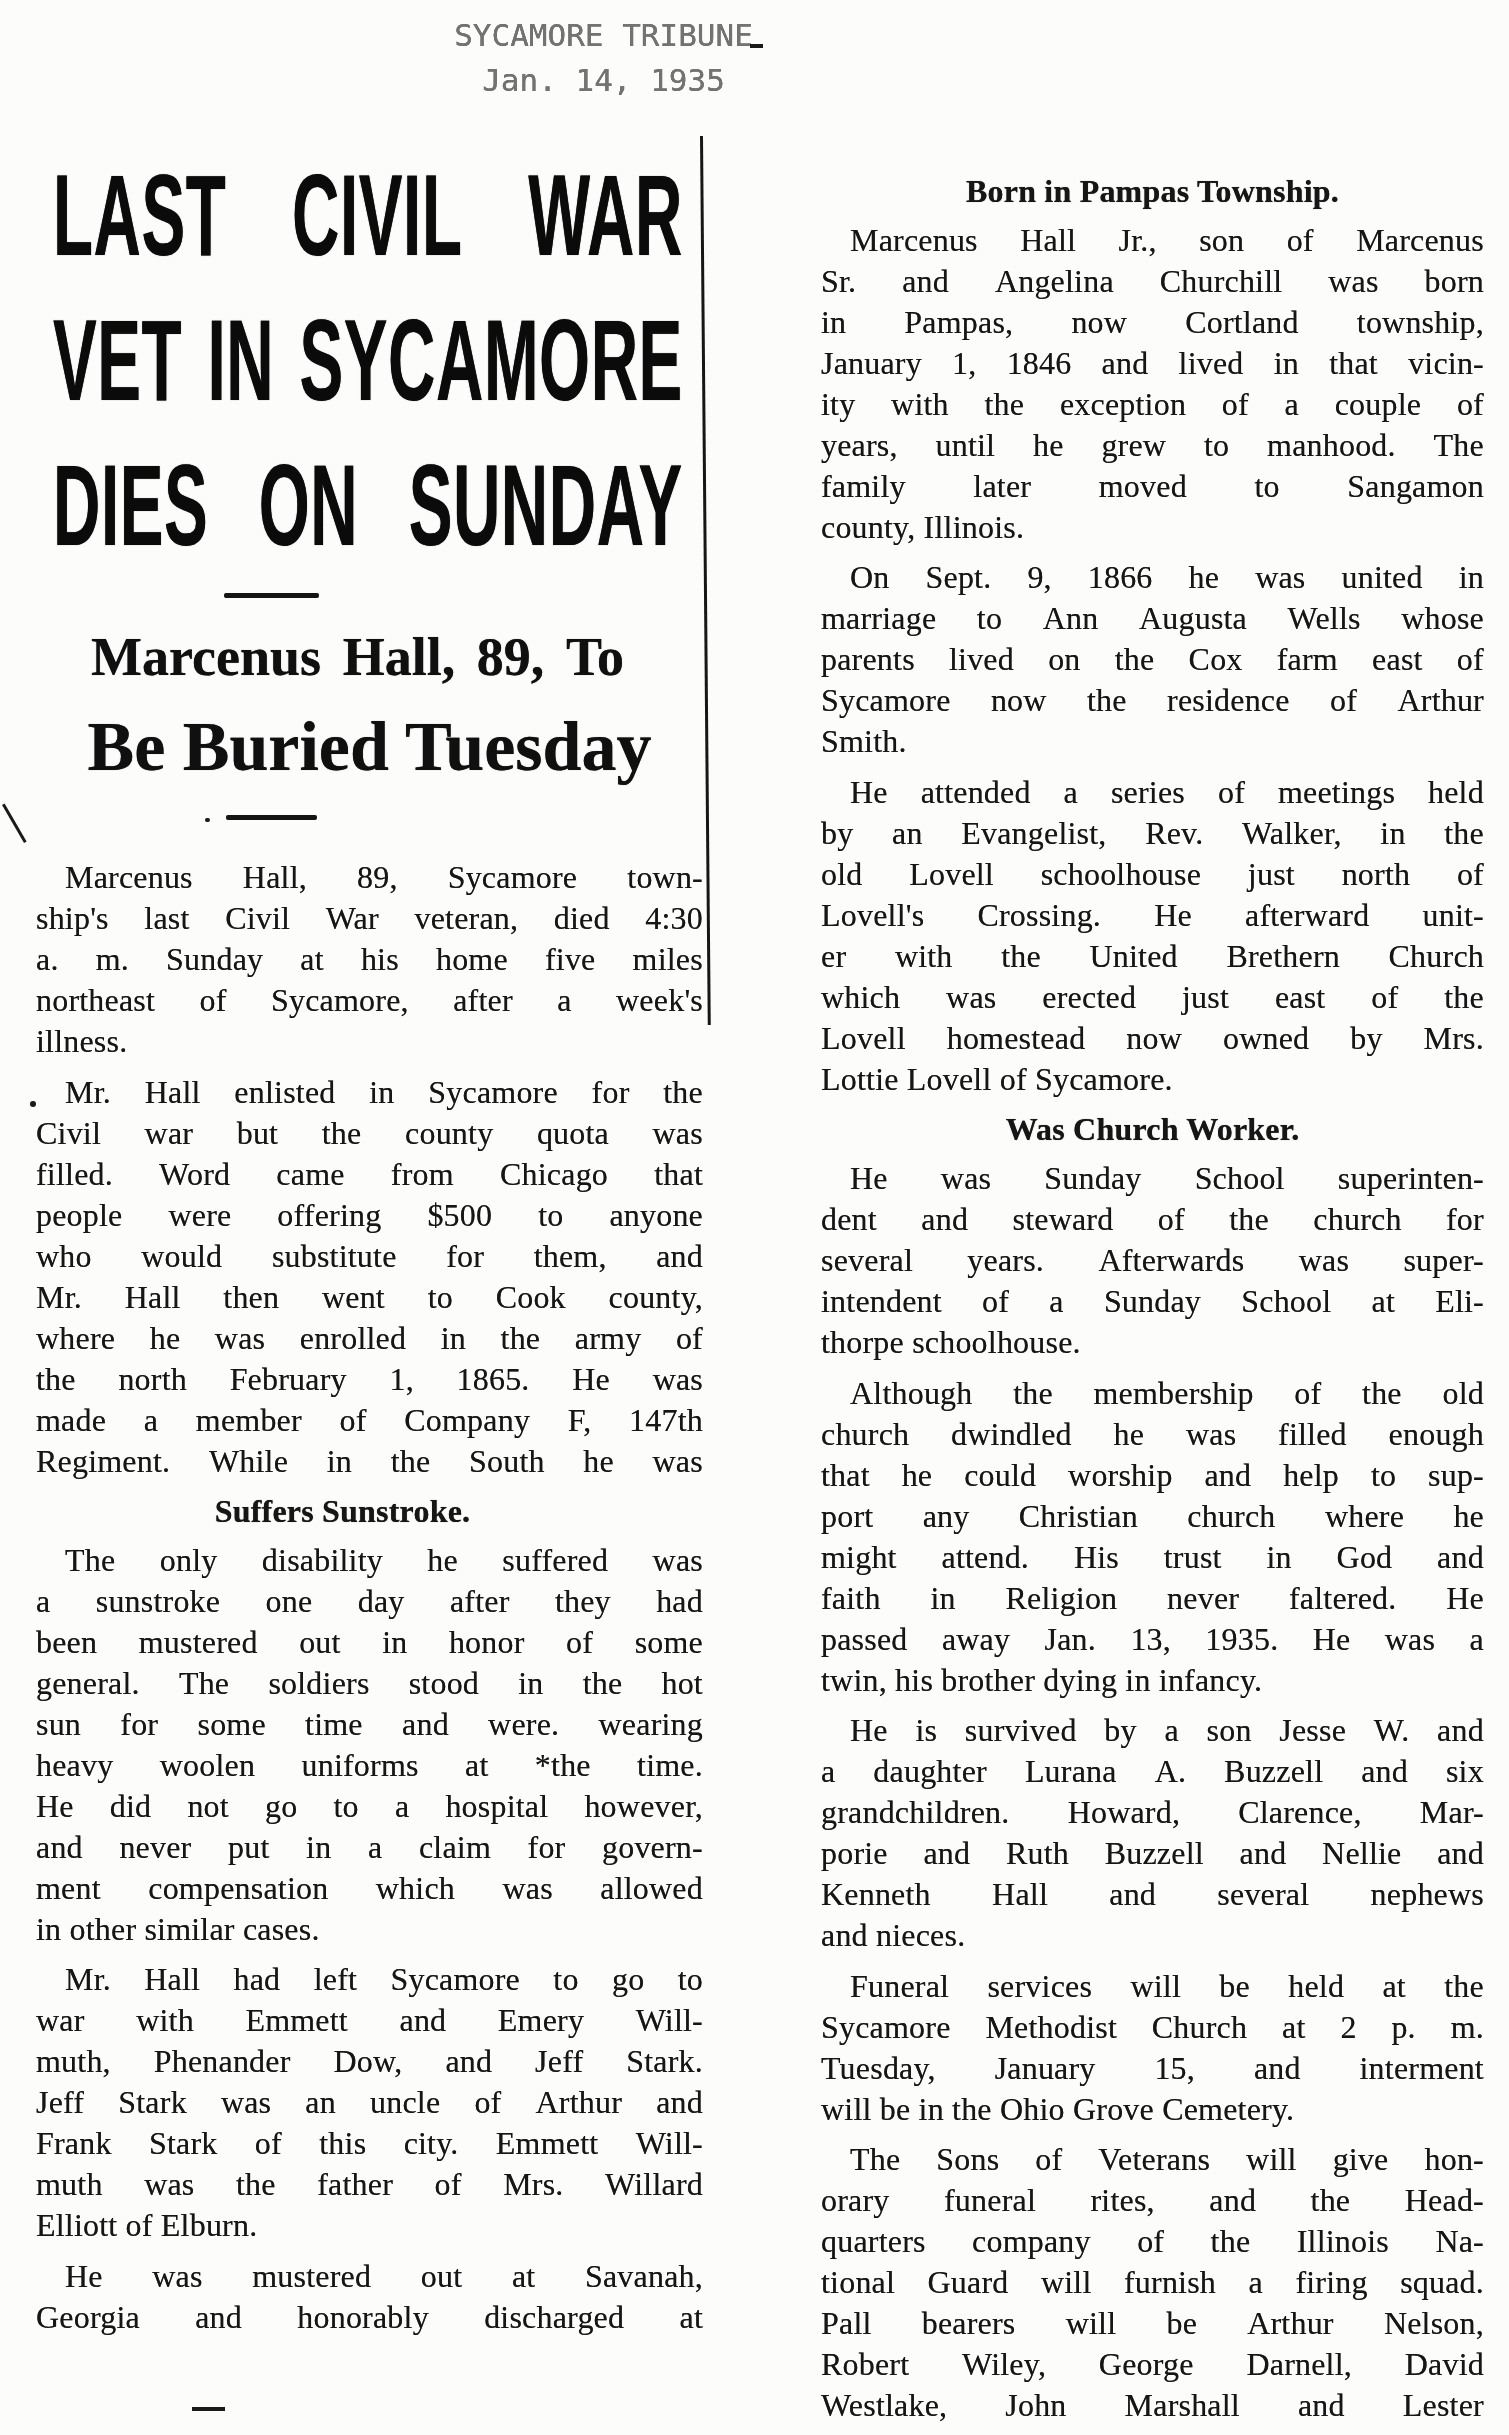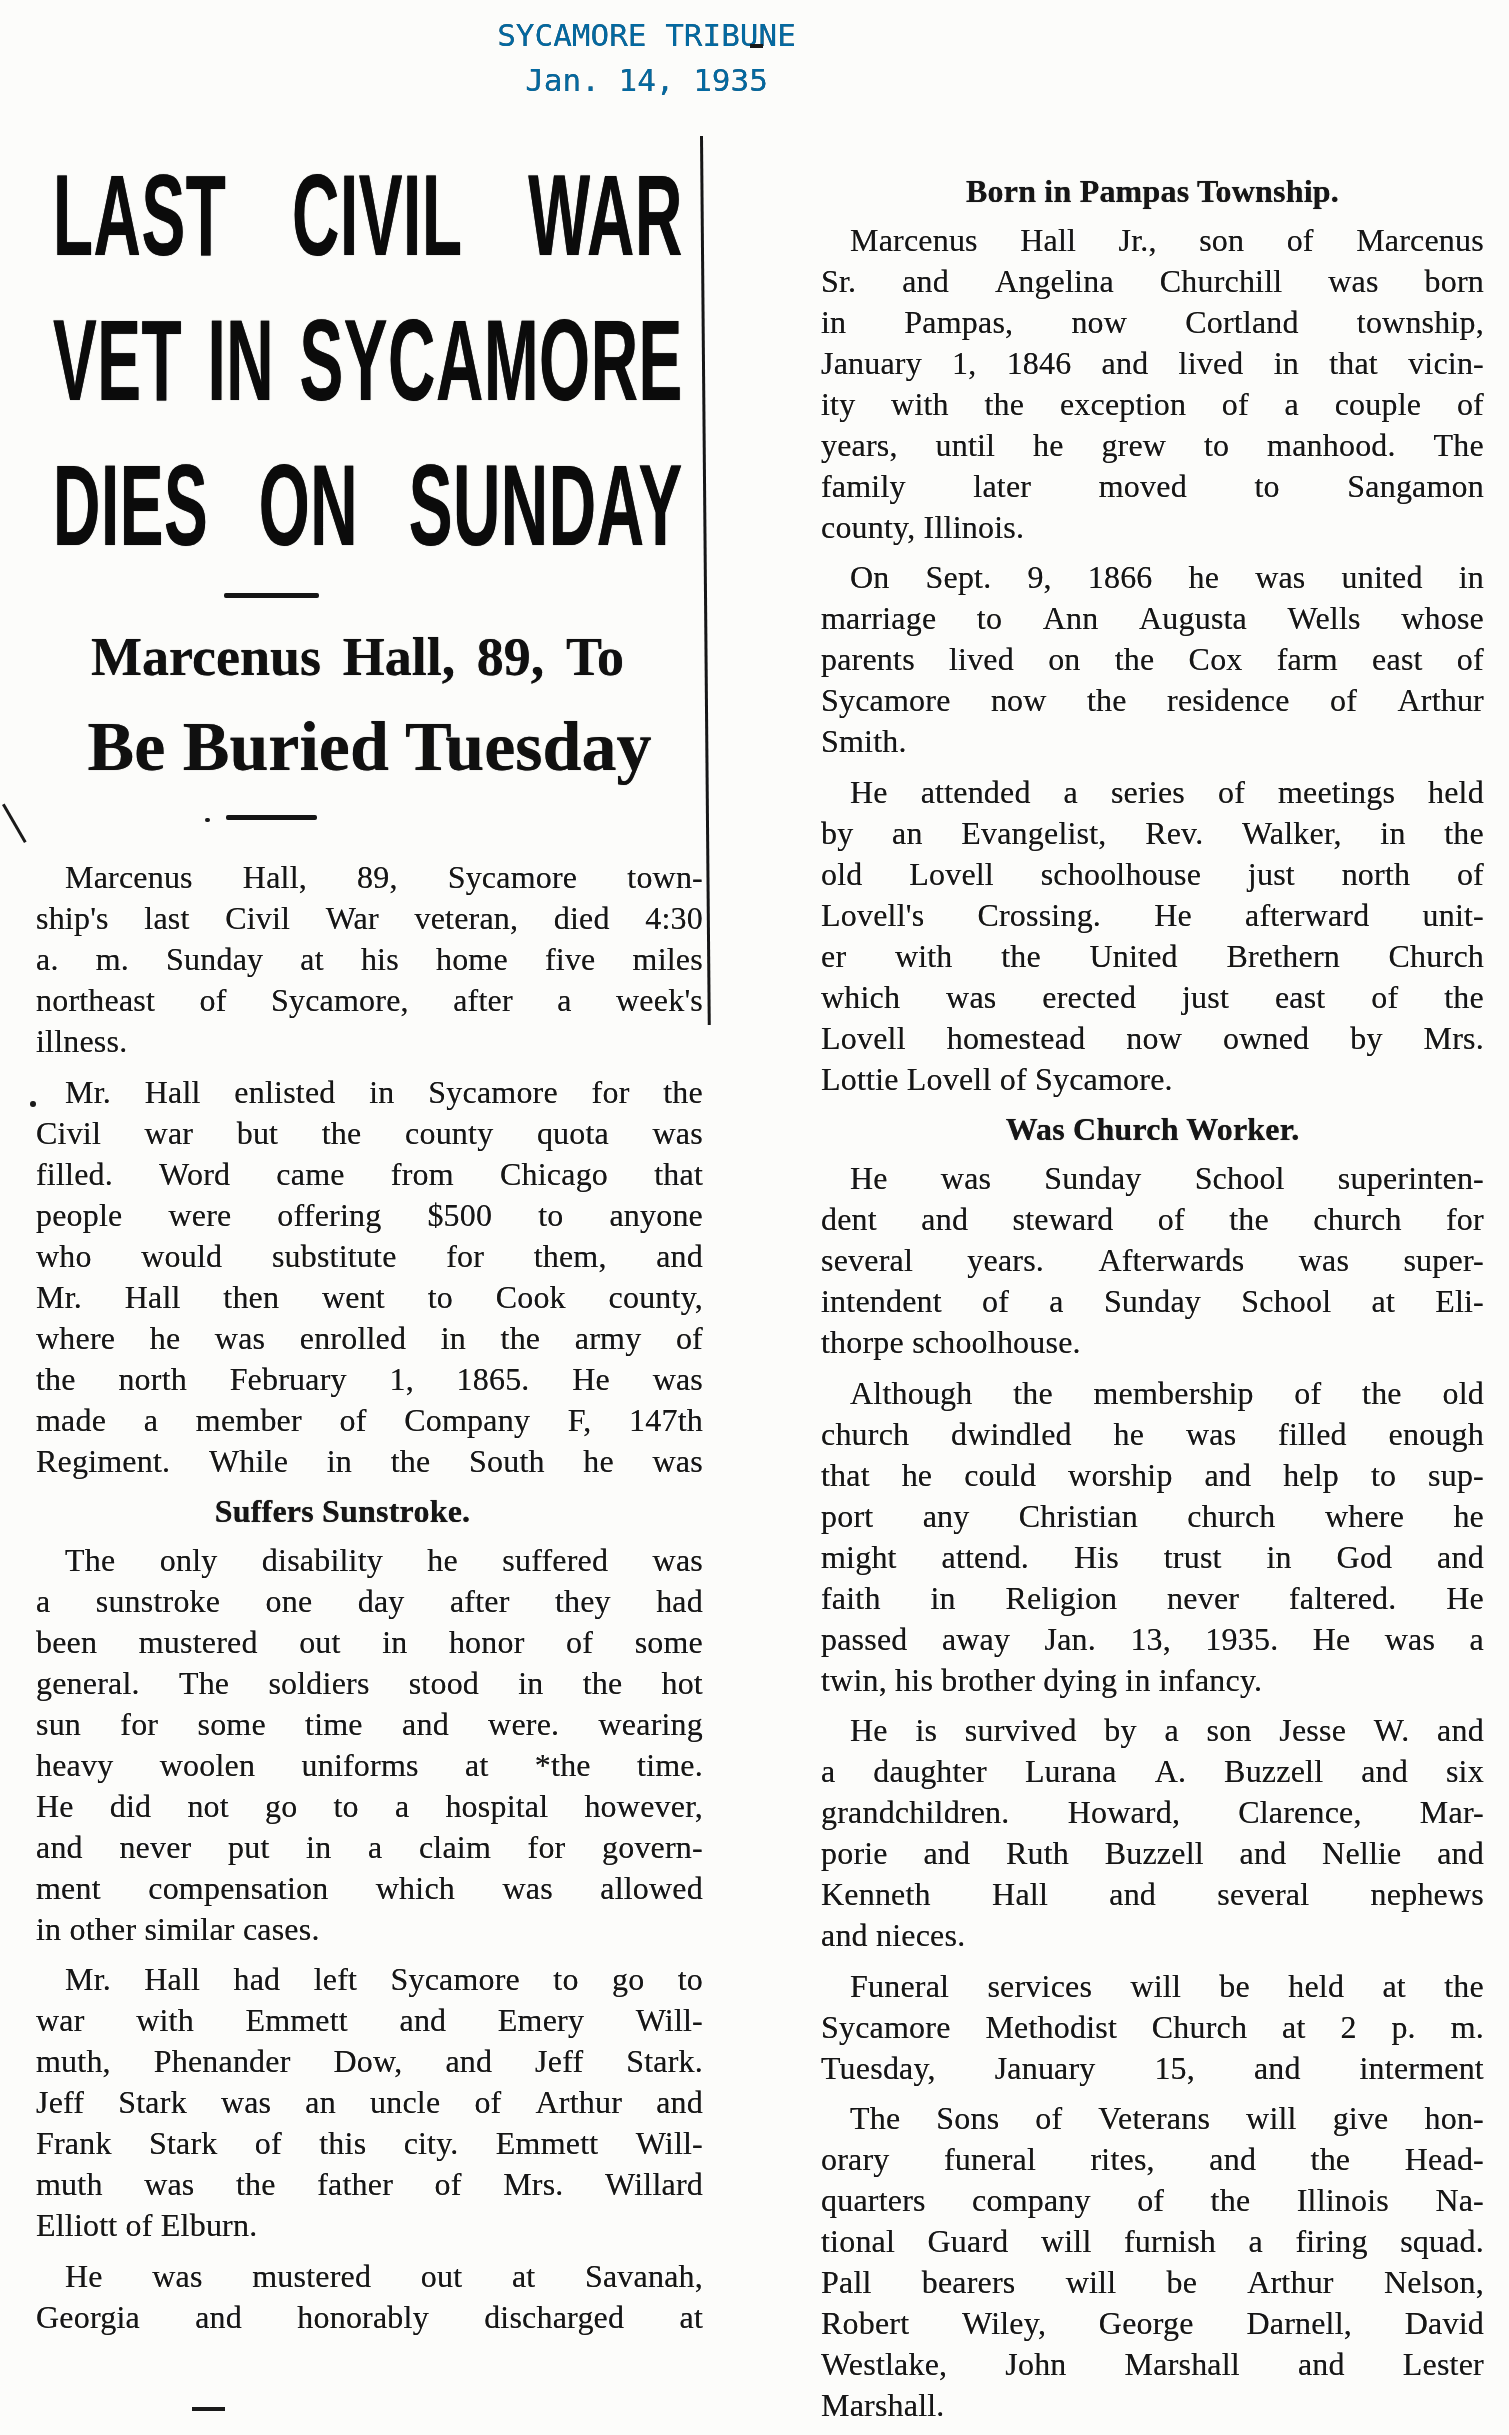--- a/index.html
+++ b/index.html
@@ -11,24 +11,23 @@
     overflow:hidden;
     font-family:"Liberation Serif", serif;
     color:#141414;
   }
   
   #masthead{
     position:absolute;left:450px;top:13.4px;width:307px;
     text-align:center;
     font-family:"DejaVu Sans Mono", monospace;
     font-size:31px;line-height:45px;
-    color:#0369a1;
+    color:#737373;
     text-shadow:0 0 0.5px rgba(0,0,0,.7);
     white-space:nowrap;
-    margin-left:43px;
   }
   
   #headline{position:absolute;left:53px;top:142px;width:629px;}
   .hl-line{
     height:145px;display:block;position:relative;
   }
   .hl-inner{
     position:absolute;left:0;top:0;width:1105px;height:145px;
     display:flex;justify-content:space-between;align-items:center;
     transform:scaleX(0.57);transform-origin:left center;
@@ -747,20 +746,21 @@
           <span>p.</span>
           <span>m.</span>
         </div>
         <div class="line just">
           <span>Tuesday,</span>
           <span>January</span>
           <span>15,</span>
           <span>and</span>
           <span>interment</span>
         </div>
+        <div class="line ">will be in the Ohio Grove Cemetery.</div>
       </div>
       <div class="para">
         <div class="line first just">
           <span>The</span>
           <span>Sons</span>
           <span>of</span>
           <span>Veterans</span>
           <span>will</span>
           <span>give</span>
           <span>hon-</span>

